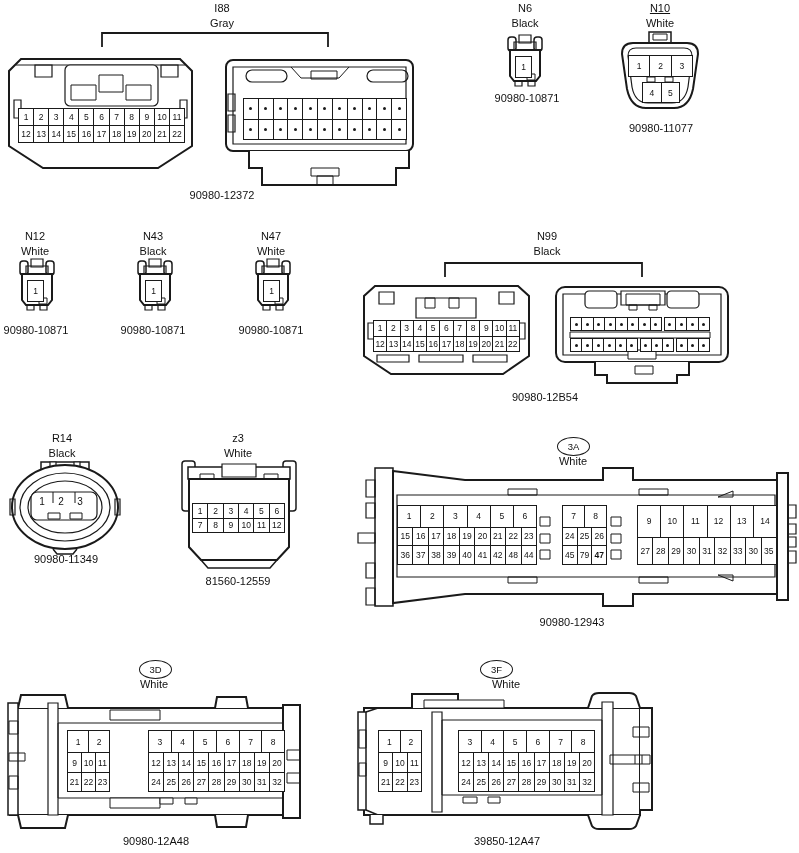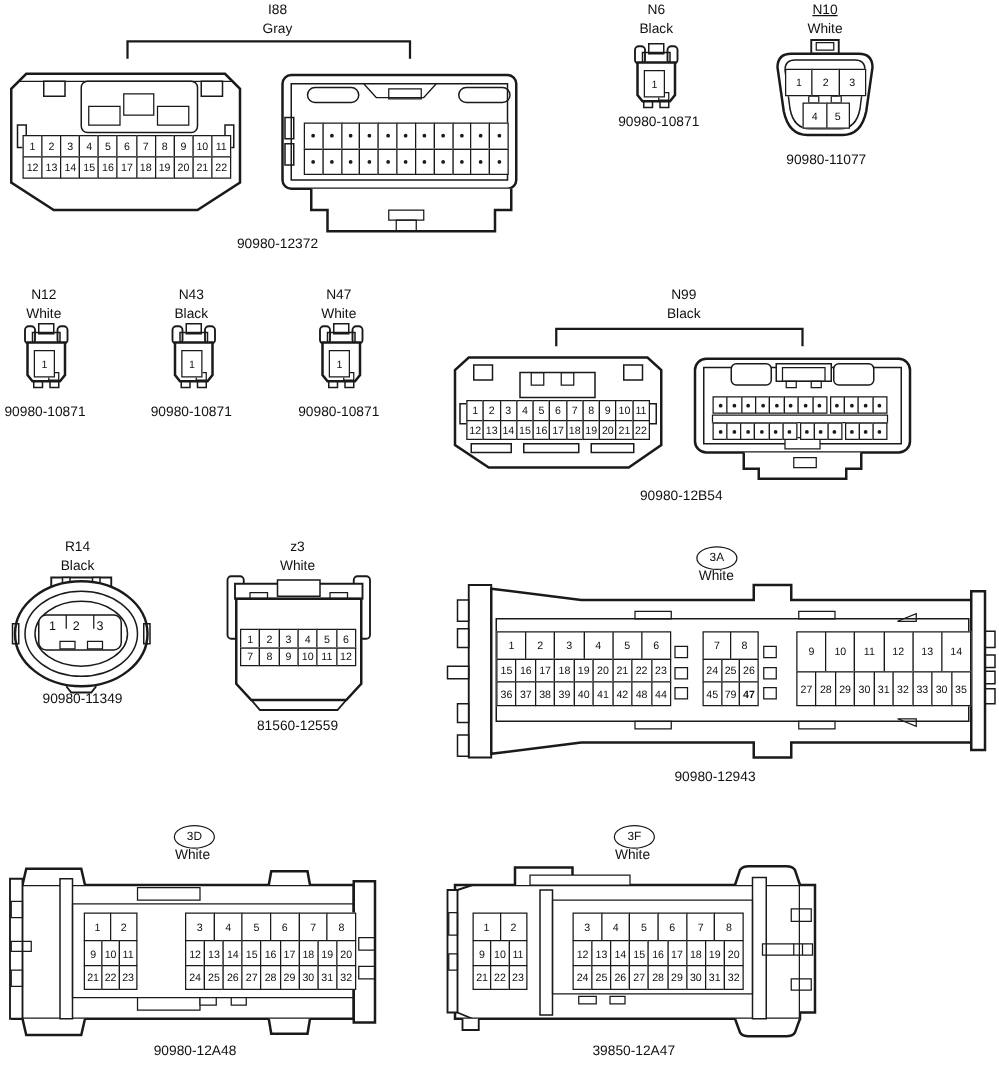--- a/index.html
+++ b/index.html
@@ -535,21 +535,21 @@
         <div class="pin" style="flex-grow: 2;">27</div>
         <div class="pin" style="flex-grow: 2;">28</div>
         <div class="pin" style="flex-grow: 2;">29</div>
         <div class="pin" style="flex-grow: 2;">30</div>
         <div class="pin" style="flex-grow: 2;">31</div>
         <div class="pin" style="flex-grow: 2;">32</div>
       </div>
     </div>
   <div class="part" style="left:106px;top:835px;width:100px;">90980-12A48</div>
 
-  <div class="badge" style="left:491px;top:660px;width:31px;height:17px;">3F</div>
+  <div class="badge" style="left:480px;top:660px;width:31px;height:17px;">3F</div>
   <div class="lbl" style="left:476px;top:678px;width:60px;">White</div>
   <svg style="left:358px;top:690px;" width="297" height="141" fill="none" stroke="#1a1a1a">
     <rect x="6" y="18" width="276" height="107" stroke-width="2" fill="#fff"></rect>
     <path d="M230 18 L234 6 Q236 3 241 3 H271 Q276 3 278 6 L282 18" stroke-width="2" fill="#fff"></path>
     <path d="M230 125 L234 136 Q236 139 241 139 H271 Q276 139 278 136 L282 125" stroke-width="2" fill="#fff"></path>
     <path d="M54 18 V4 H100 V18" stroke-width="2" fill="#fff"></path>
     <rect x="66" y="10" width="80" height="8" stroke-width="1" fill="#fff"></rect>
     <path d="M282 18 H294 V120 H282" stroke-width="2" fill="#fff"></path>
     <rect x="0" y="22" width="8" height="98" stroke-width="1.5" fill="#fff"></rect>
     <rect x="1" y="40" width="7" height="18" stroke-width="1"></rect>

